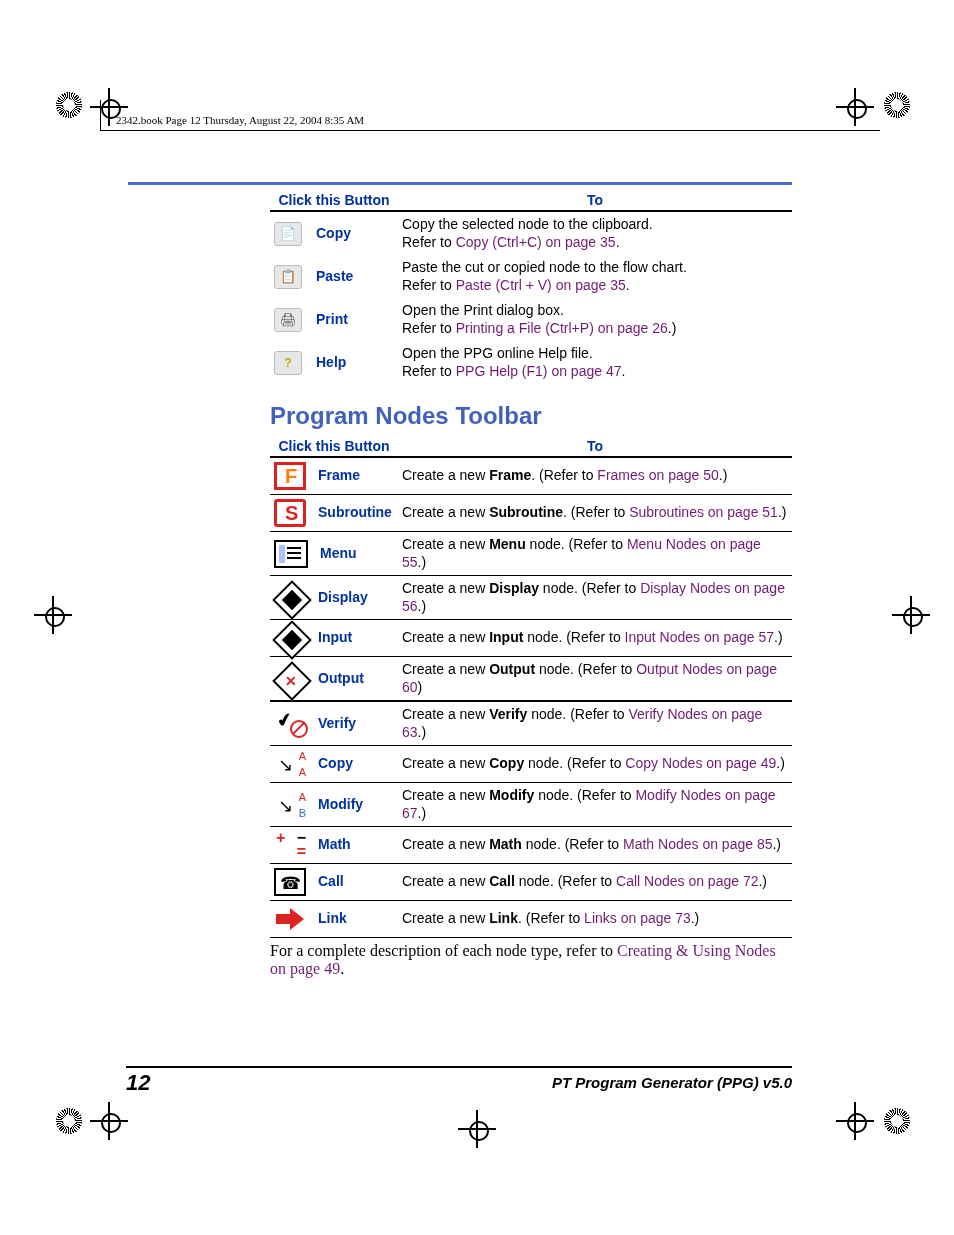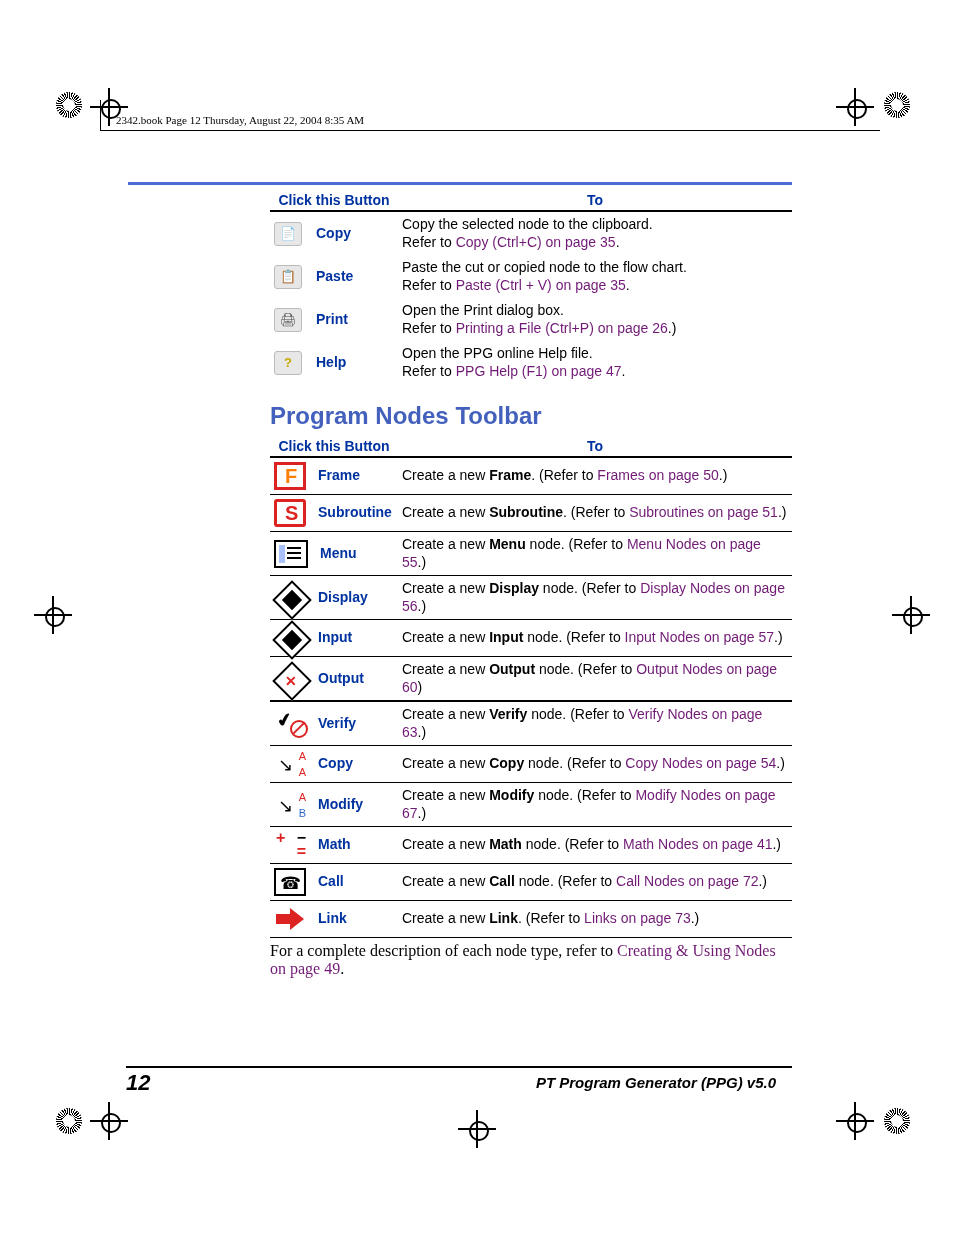--- a/index.html
+++ b/index.html
@@ -17,21 +17,21 @@
   .btn-label{color:#0033a0;font-weight:bold;font-family:Arial,Helvetica,sans-serif;font-size:14px;display:inline-block;vertical-align:middle;}
   .desc{font-family:Arial,Helvetica,sans-serif;font-size:14px;color:#000;}
   .desc b{font-weight:bold;}
   a.xref{color:#701a75;}
   h2.section{color:#4360bd;font-family:Arial,Helvetica,sans-serif;font-size:24px;font-weight:bold;margin:18px 0 6px 0;}
   p.body{font-family:"Times New Roman",serif;font-size:16px;margin:4px 0 10px 0;}
   p.body b{font-family:Arial,Helvetica,sans-serif;font-size:14px;}
   .footer{position:absolute;left:126px;top:1066px;width:666px;}
   .foot-line{border-top:2px solid #000;height:0;}
   .foot-page{position:absolute;left:0;top:4px;font-family:Arial,Helvetica,sans-serif;font-size:22px;font-weight:bold;font-style:italic;}
-  .foot-title{position:absolute;right:16px;top:8px;font-family:Arial,Helvetica,sans-serif;font-size:15px;font-weight:bold;font-style:italic;}
+  .foot-title{position:absolute;right:0;top:8px;font-family:Arial,Helvetica,sans-serif;font-size:15px;font-weight:bold;font-style:italic;}
   .rule-blue{height:3px;background:#4c6cd4;position:absolute;left:128px;top:182px;width:664px;}
   
   .reg{position:absolute;width:22px;height:22px;}
   .reg::before,.reg::after{content:"";position:absolute;background:#000;}
   .reg::before{left:10px;top:-8px;width:2px;height:38px;}
   .reg::after{top:10px;left:-8px;height:2px;width:38px;}
   .reg .c{position:absolute;left:3px;top:3px;width:16px;height:16px;border:2px solid #000;border-radius:50%;}
   .rosette{position:absolute;width:26px;height:26px;border-radius:50%;
     background:repeating-conic-gradient(#000 0 6deg,#fff 6deg 12deg);}
   .rosette::after{content:"";position:absolute;left:7px;top:7px;width:12px;height:12px;background:#fff;border-radius:50%;}
@@ -216,41 +216,41 @@
       <td class="desc"><span>Create a new </span><b>Verify</b><span> node. (Refer to </span><a class="xref">Verify Nodes on page 63</a><span>.)</span></td>
     </tr>
     <tr>
             <td colspan="2" style="padding:0">
               <hr class="sep-thin">
             </td>
           </tr>
 
     <tr>
       <td><span class="icon-big ic-copy"><span class="a">A</span><span class="arr">↘</span><span class="a2">A</span></span><span class="btn-label">Copy</span></td>
-      <td class="desc"><span>Create a new </span><b>Copy</b><span> node. (Refer to </span><a class="xref">Copy Nodes on page 54</a><span>.)</span></td>
+      <td class="desc"><span>Create a new </span><b>Copy</b><span> node. (Refer to </span><a class="xref">Copy Nodes on page 49</a><span>.)</span></td>
     </tr>
     <tr>
             <td colspan="2" style="padding:0">
               <hr class="sep-thin">
             </td>
           </tr>
 
     <tr>
       <td><span class="icon-big ic-modify"><span class="a">A</span><span class="arr">↘</span><span class="b">B</span></span><span class="btn-label">Modify</span></td>
       <td class="desc"><span>Create a new </span><b>Modify</b><span> node. (Refer to </span><a class="xref">Modify Nodes on page 67</a><span>.)</span></td>
     </tr>
     <tr>
             <td colspan="2" style="padding:0">
               <hr class="sep-thin">
             </td>
           </tr>
 
     <tr>
       <td><span class="icon-big ic-math"><span class="p">+</span><span class="m">−</span><span class="e">=</span></span><span class="btn-label">Math</span></td>
-      <td class="desc"><span>Create a new </span><b>Math</b><span> node. (Refer to </span><a class="xref">Math Nodes on page 41</a><span>.)</span></td>
+      <td class="desc"><span>Create a new </span><b>Math</b><span> node. (Refer to </span><a class="xref">Math Nodes on page 85</a><span>.)</span></td>
     </tr>
     <tr>
             <td colspan="2" style="padding:0">
               <hr class="sep-thin">
             </td>
           </tr>
 
     <tr>
       <td><span class="icon-big ic-call"><span class="ph">☎</span></span><span class="btn-label">Call</span></td>
       <td class="desc"><span>Create a new </span><b>Call</b><span> node. (Refer to </span><a class="xref">Call Nodes on page 72</a><span>.)</span></td>

